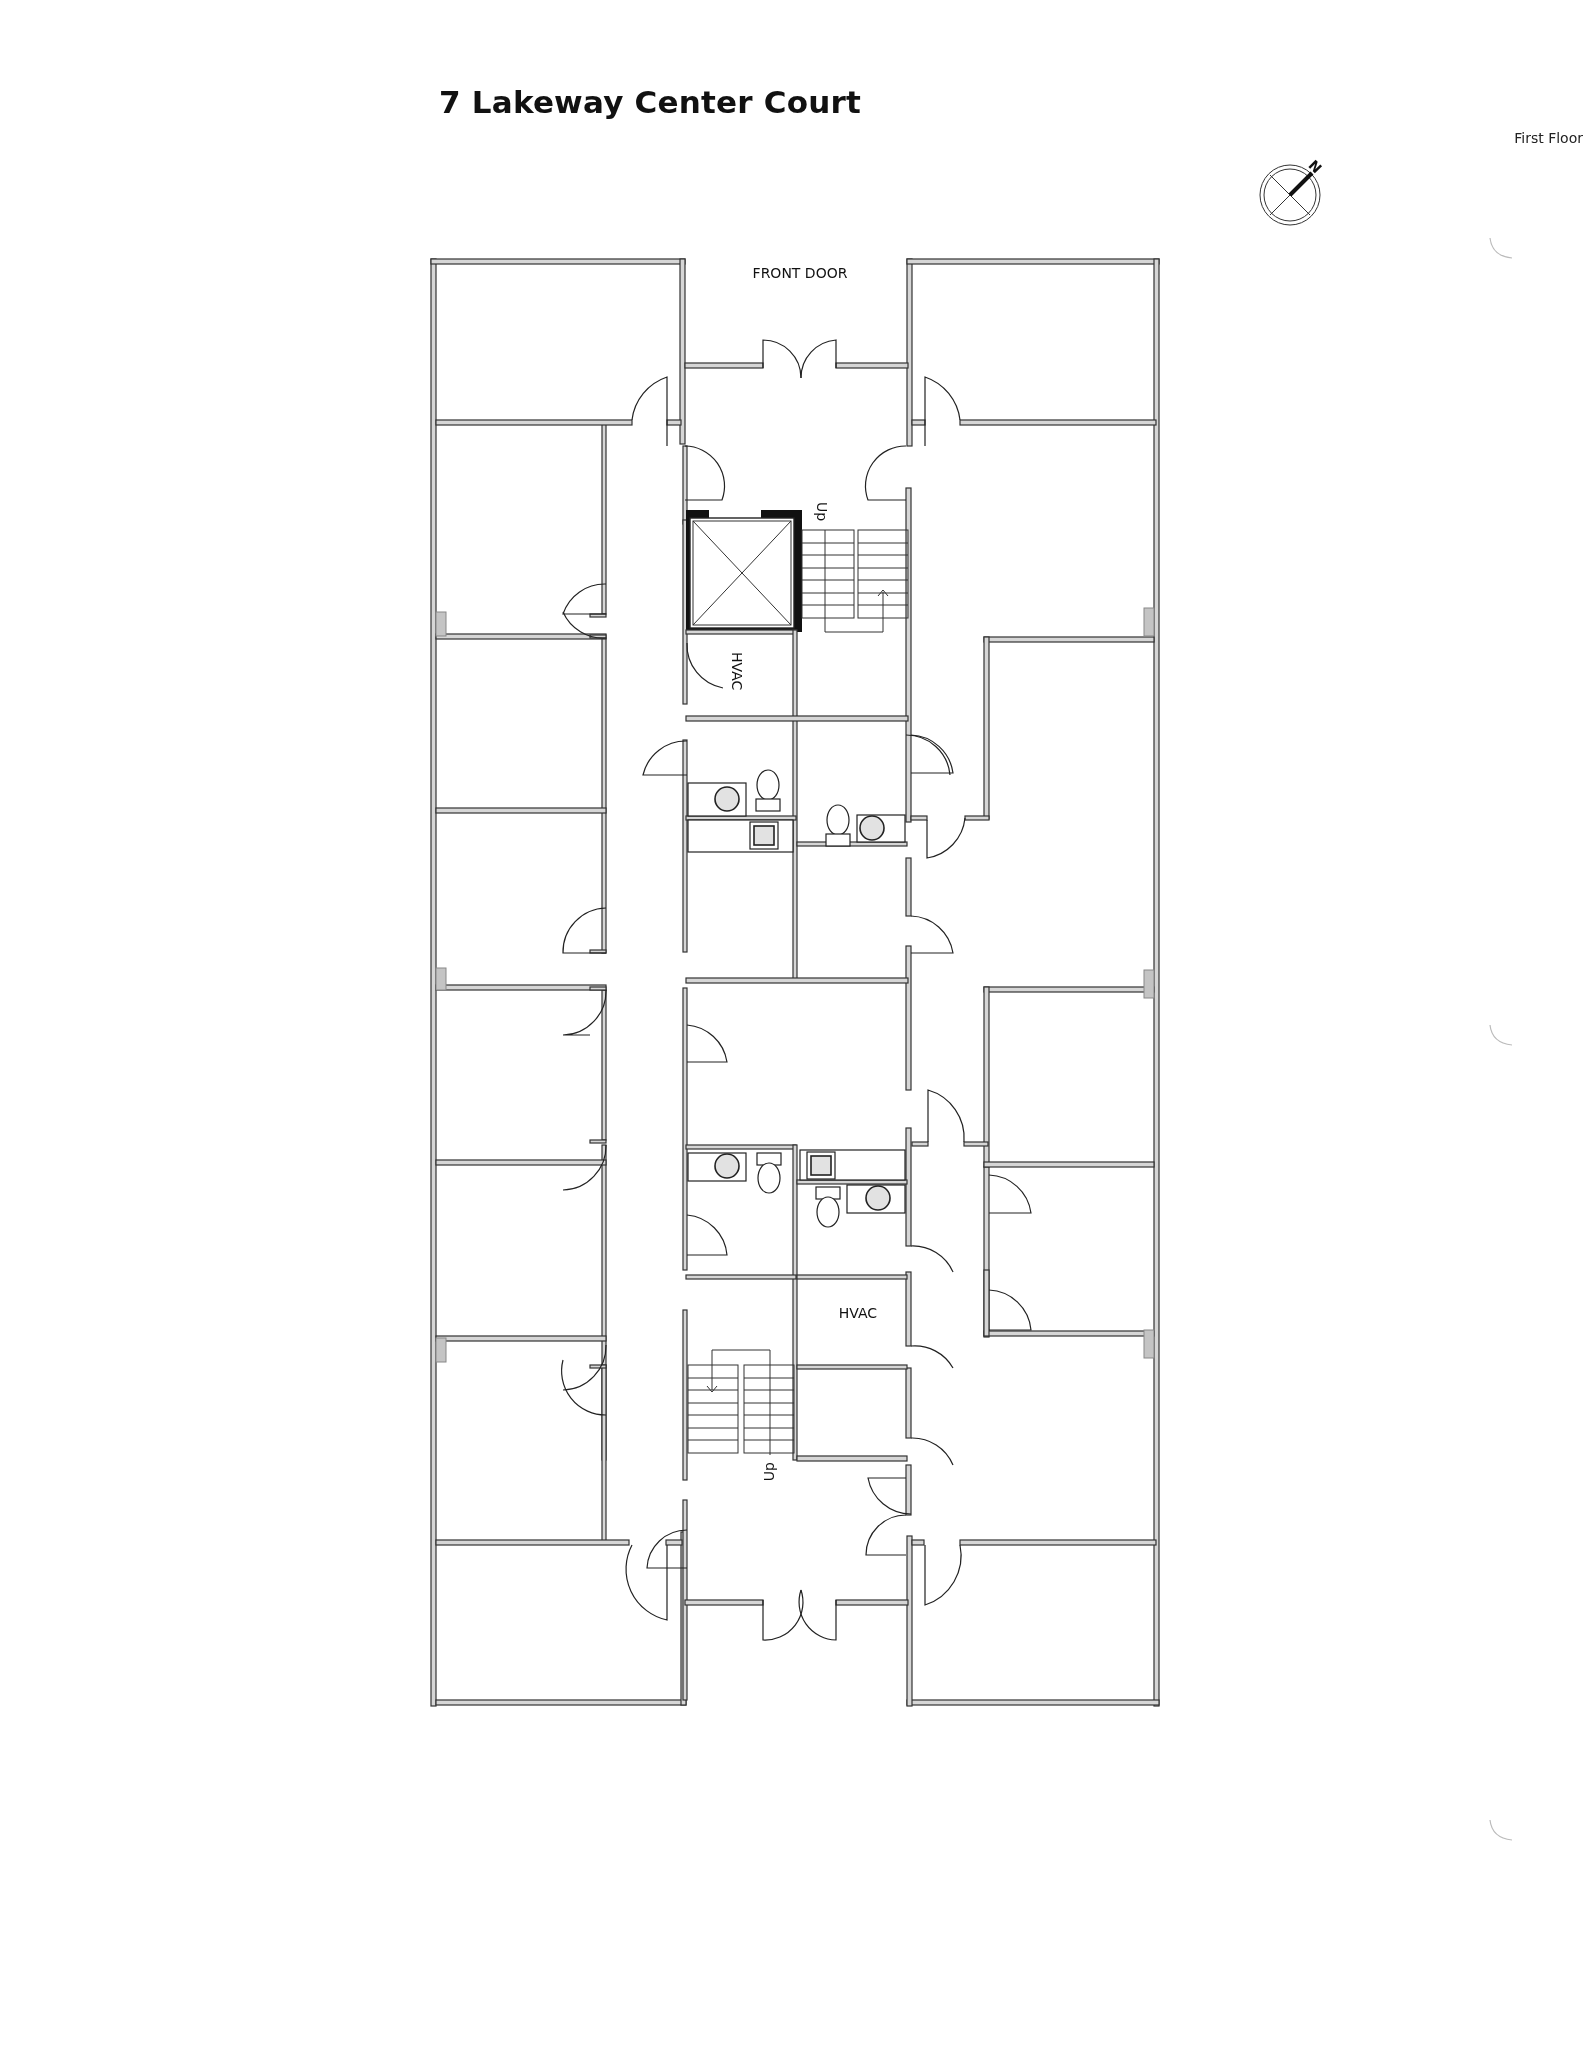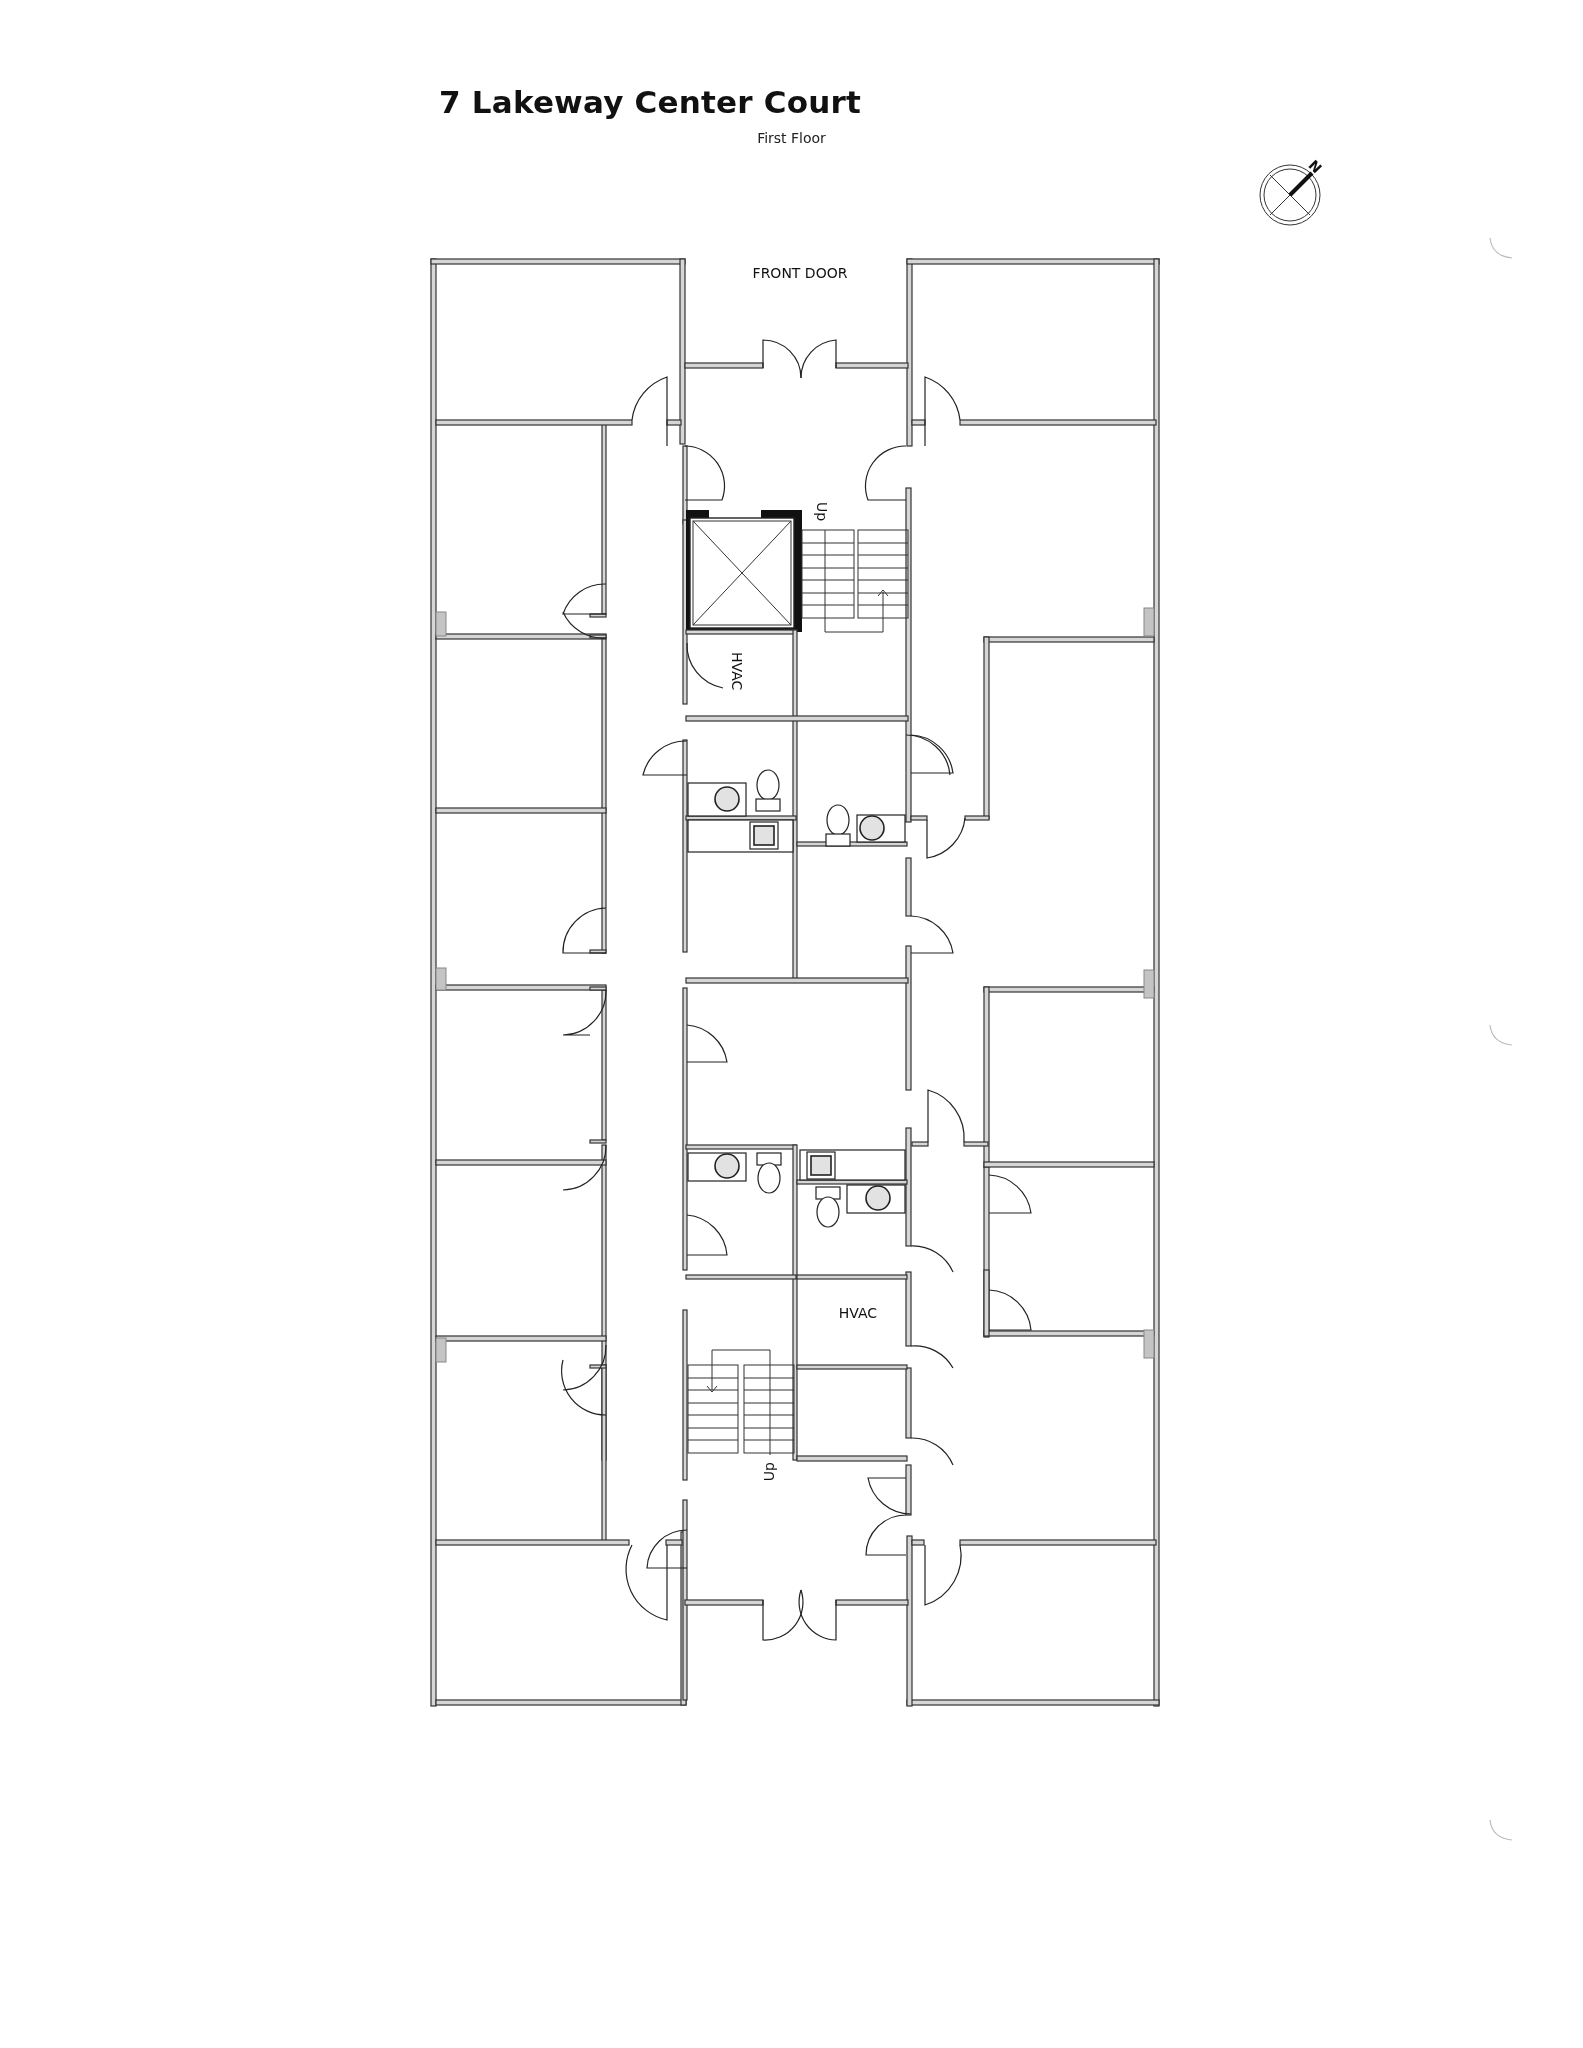--- a/index.html
+++ b/index.html
@@ -1,18 +1,18 @@
 <!DOCTYPE html>
 <html><head>
 <meta charset="utf-8">
 <style>
   html, body { margin: 0; padding: 0; background: #ffffff; }
   body { width: 1583px; height: 2048px; position: relative; overflow: hidden; font-family: "Liberation Sans", "DejaVu Sans", sans-serif; }
   .title { position: absolute; left: 0; width: 1300px; top: 84px; text-align: center; font-family: "DejaVu Sans", sans-serif; font-weight: bold; font-size: 31px; color: #111; letter-spacing: 0.2px; }
-  .subtitle { position: absolute; left: 0; width: 1583px; top: 130px; text-align: center; font-family: "DejaVu Sans", sans-serif; font-size: 14px; color: #222; }
+  .subtitle { position: absolute; left: 0; width: 1583px; top: 130px; text-align: right; font-family: "DejaVu Sans", sans-serif; font-size: 14px; color: #222; }
   svg.plan { position: absolute; left: 0; top: 0; }
   .wall { fill: #d6d6d6; stroke: #333; stroke-width: 1.2; }
   .thin { fill: none; stroke: #333; stroke-width: 1; }
   .door { fill: none; stroke: #222; stroke-width: 1.2; }
   .pier { fill: #c4c4c4; stroke: #888; stroke-width: 1; }
   .lbl { font-family: "DejaVu Sans", sans-serif; font-size: 14px; fill: #111; }
   .fixture { fill: #fff; stroke: #222; stroke-width: 1.2; }
   .sinkbowl { fill: #e2e2e2; stroke: #222; stroke-width: 1.6; }
   .margin-mark { fill: none; stroke: #bbb; stroke-width: 1.2; }
 </style>

